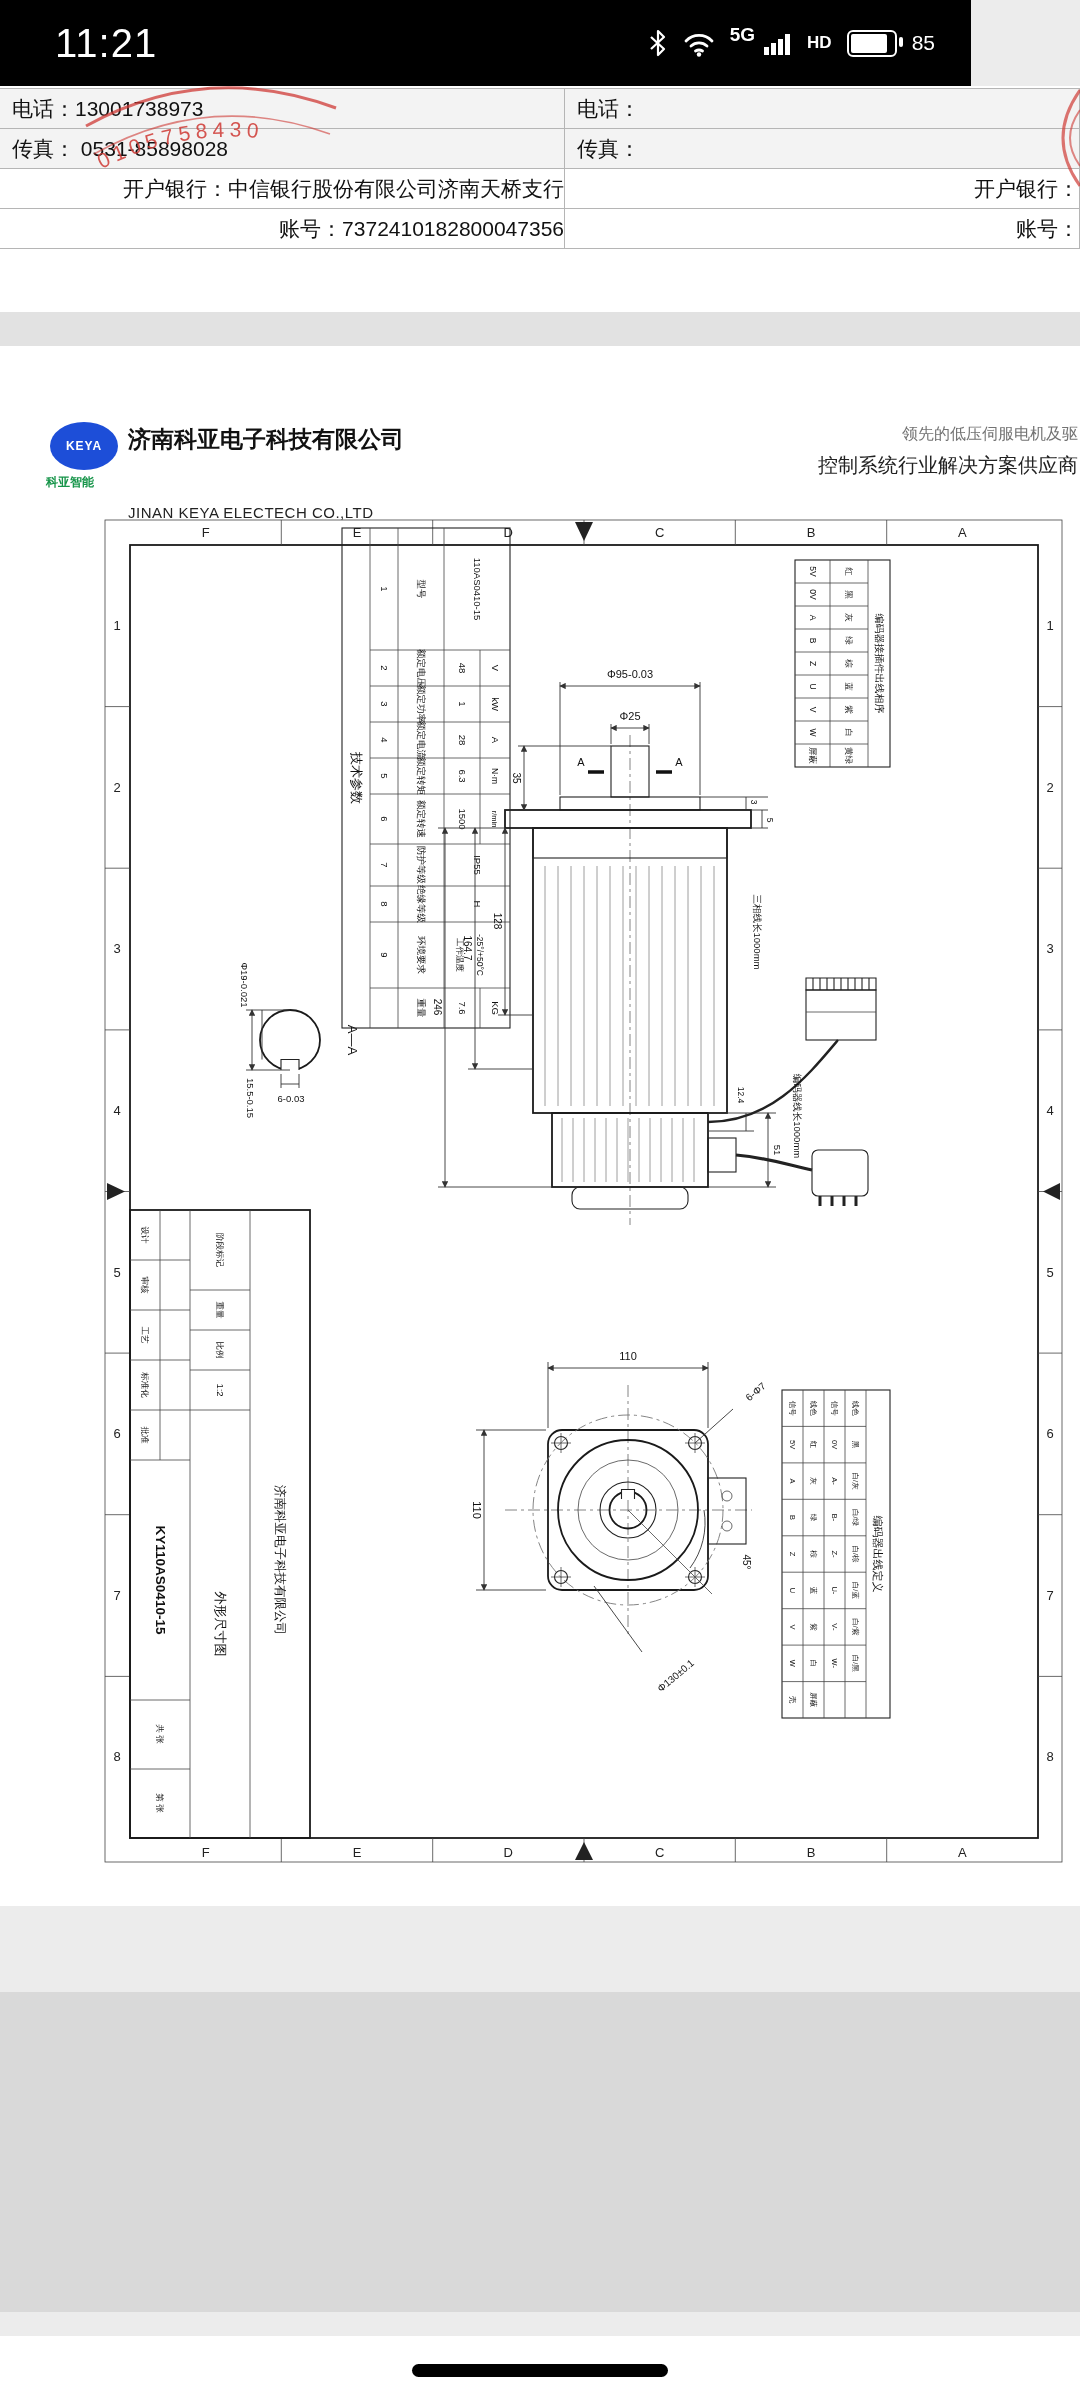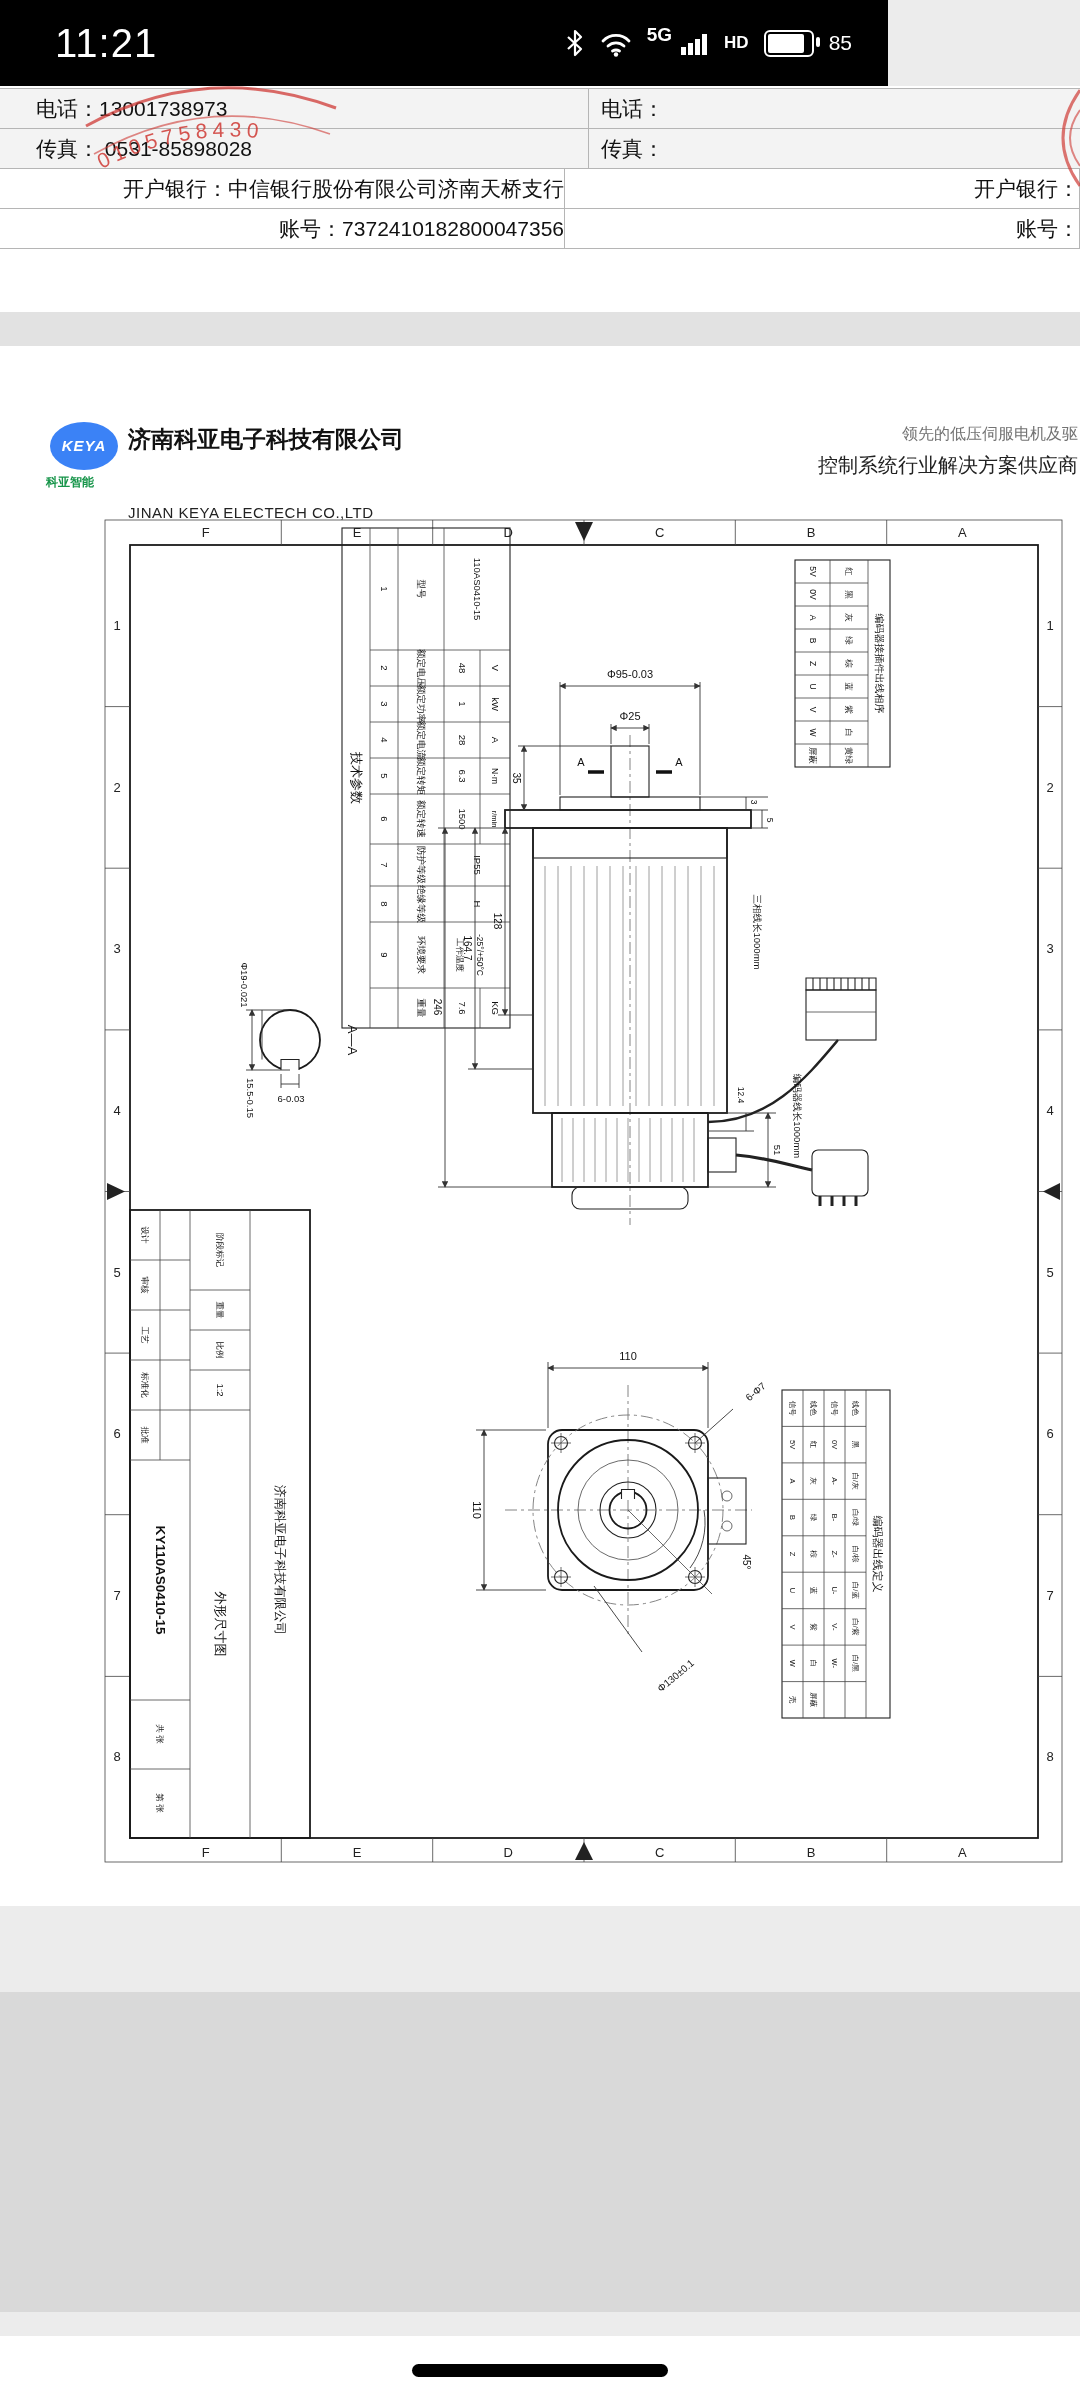--- a/index.html
+++ b/index.html
@@ -1,38 +1,38 @@
 <!DOCTYPE html>
 <html><head>
 <meta charset="utf-8">
 <style>
   html,body{margin:0;padding:0;background:#ececec;}
   body{font-family:"Liberation Sans","DejaVu Sans",sans-serif;}
   .screen{position:relative;width:1080px;height:2400px;background:#ececec;overflow:hidden;}
   
-  .status{position:absolute;left:0;top:0;width:888px;height:86px;background:#000;color:#fff;text-decoration:underline;}
+  .status{position:absolute;left:0;top:0;width:971px;height:86px;background:#000;color:#fff;text-decoration:underline;}
   .time{position:absolute;left:55px;top:21px;font-size:40px;letter-spacing:1px;}
   .sticons{position:absolute;right:36px;top:0;height:86px;display:flex;align-items:center;gap:15px;}
   .fiveg{font-size:19px;font-weight:bold;position:relative;top:-8px;margin-right:-6px;}
   .hd{font-size:17px;font-weight:bold;}
   .batt{width:46px;height:23px;border:2.5px solid #fff;border-radius:6px;position:relative;}
   .batt .lvl{position:absolute;left:2px;top:2px;bottom:2px;width:80%;background:#fff;border-radius:2px;}
   .batt::after{content:"";position:absolute;right:-8px;top:5px;width:4px;height:10px;background:#fff;border-radius:2px;}
   .bpct{font-size:21px;}
   
   .page1{position:absolute;left:0;top:86px;width:1080px;height:226px;background:#fff;}
   .ctable{position:absolute;left:0;top:88px;width:1080px;border-top:1px solid #b5b5b5;}
   .crow{display:grid;grid-template-columns:565px 515px;height:39px;line-height:39px;border-bottom:1px solid #b5b5b5;font-size:21px;color:#111;}
-  .crow:nth-child(1),.crow:nth-child(2){background:#f3f3f3;padding-left:24px;}
+  .crow:nth-child(1),.crow:nth-child(2){background:#f3f3f3;}
   .crow:nth-child(3),.crow:nth-child(4){background:#fff;text-align:right;}
   .ccell{padding-left:12px;border-right:1px solid #b5b5b5;overflow:hidden;white-space:nowrap;}
   .gap{position:absolute;left:0;top:312px;width:1080px;height:34px;background:#e2e2e2;}
   
   .page2{position:absolute;left:0;top:346px;width:1080px;height:1560px;background:#fff;}
-  .logo{position:absolute;left:50px;top:422px;width:68px;height:48px;background:#3b82f6;border-radius:50%;color:#fff;text-align:center;line-height:48px;font-size:15px;font-weight:bold;font-style:italic;letter-spacing:1px;}
+  .logo{position:absolute;left:50px;top:422px;width:68px;height:48px;background:#1d4ed8;border-radius:50%;color:#fff;text-align:center;line-height:48px;font-size:12px;font-weight:bold;letter-spacing:1px;}
   .logosub{position:absolute;left:46px;top:474px;width:76px;text-align:left;font-size:12px;color:#17954a;font-weight:bold;}
   .cocn{position:absolute;left:128px;top:424px;font-size:23px;font-weight:bold;color:#111;}
   .coen{position:absolute;left:128px;top:456px;font-size:15px;color:#222;letter-spacing:.5px;margin-top:48px;}
   .tag1{position:absolute;right:2px;top:424px;font-size:16px;color:#737373;white-space:nowrap;}
   .tag2{position:absolute;right:2px;top:452px;font-size:20px;color:#222;white-space:nowrap;}
   
   .stampL{position:absolute;left:80px;top:68px;}
   .stampR{position:absolute;right:0;top:88px;}
   
   .blk{position:absolute;left:0;top:1992px;width:1080px;height:320px;background:#d9d9d9;}

